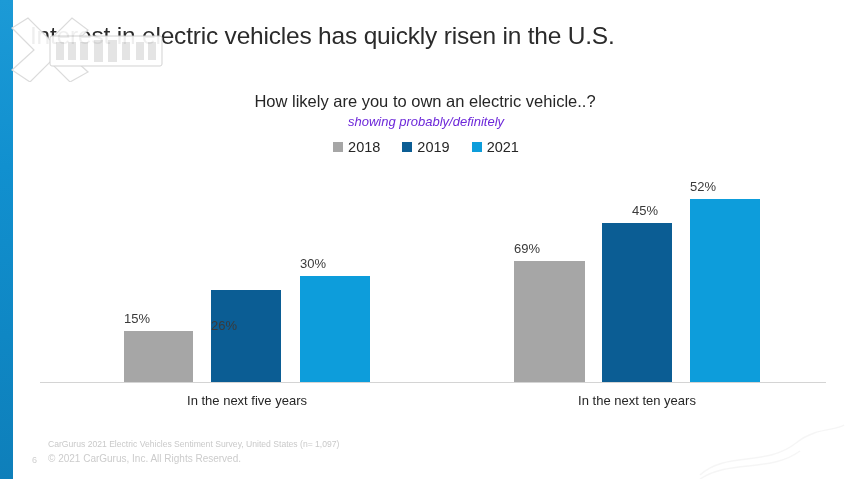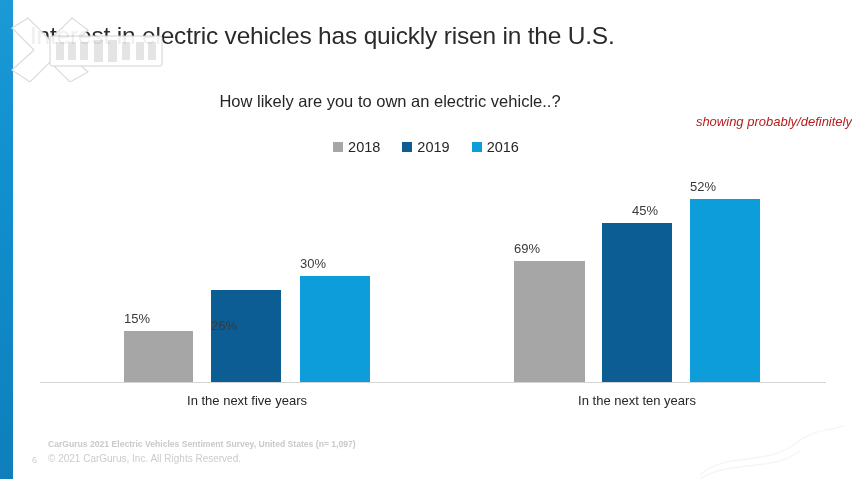--- a/index.html
+++ b/index.html
@@ -63,30 +63,31 @@
 
   
   #chart-question {
     position: absolute;
     left: 0;
     top: 92px;
     width: 780px;
     text-align: center;
     font-size: 16.5px;
     color: #262626;
+    padding-left: 35px;
   }
   #chart-subnote {
     position: absolute;
     left: 0;
     top: 114px;
     width: 852px;
-    text-align: right;
+    text-align: center;
     font-size: 13px;
     font-style: italic;
-    color: #b91c1c;
+    color: #6d28d9;
   }
 
   
   #legend {
     position: absolute;
     left: 0;
     top: 139px;
     width: 852px;
     display: flex;
     justify-content: center;
@@ -143,21 +144,20 @@
   }
 
   
   #footer-source {
     position: absolute;
     left: 48px;
     top: 439px;
     font-size: 8.6px;
     color: #c9c9c9;
     white-space: nowrap;
-    font-weight: bold;
   }
   #footer-copyright {
     position: absolute;
     left: 48px;
     top: 453px;
     font-size: 10px;
     color: #cccccc;
     white-space: nowrap;
   }
   #page-number {
@@ -210,21 +210,21 @@
     <div class="legend-item">
       <span class="legend-swatch" style="background:#a6a6a6"></span>
       <span>2018</span>
     </div>
     <div class="legend-item">
       <span class="legend-swatch" style="background:#0b5d94"></span>
       <span>2019</span>
     </div>
     <div class="legend-item">
       <span class="legend-swatch" style="background:#0d9ddb"></span>
-      <span>2016</span>
+      <span>2021</span>
     </div>
   </div>
 
   <div id="plot">
     <div id="axis-line"></div>
 
     <div class="bar" style="left:124px; width:69px; height:51px; background:#a6a6a6;"></div>
     <div class="bar-label" style="left:124px; width:69px; top:311px;">15%</div>
 
     <div class="bar" style="left:211px; width:70px; height:92px; background:#0b5d94;"></div>

